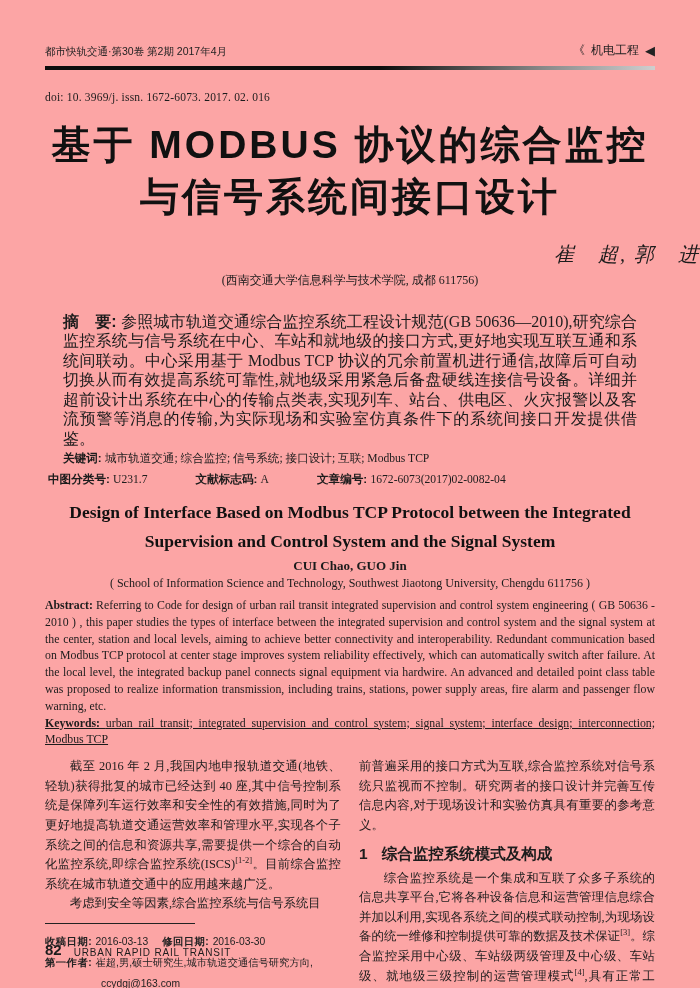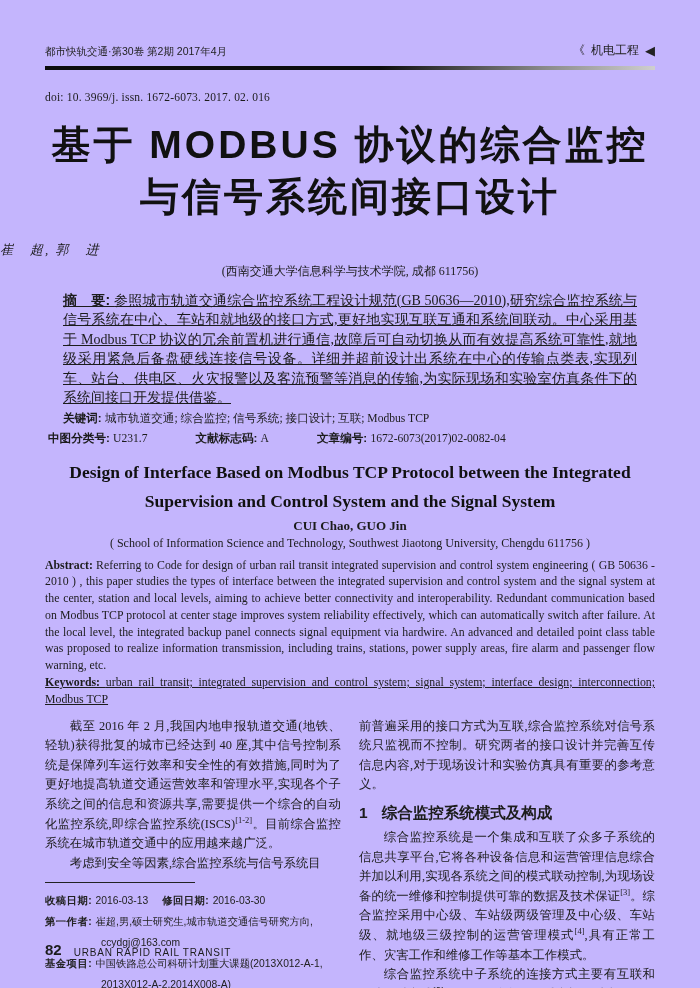--- a/index.html
+++ b/index.html
@@ -1,20 +1,20 @@
 <!DOCTYPE html>
 <html><head>
 <meta charset="utf-8">
 <style>
   html,body{margin:0;padding:0;background:#e8e8e8;}
   .page{
     position:relative;
     width:700px;height:988px;
     margin:0 auto;
-    background:#c4b5fd;
+    background:#fca5a5;
     color:#1c1c1c;
     font-family:"Liberation Serif","DejaVu Serif",serif;
     overflow:hidden;
     box-sizing:border-box;
   }
   
   .header{
     display:flex;justify-content:space-between;align-items:flex-end;
     padding:42px 45px 0 45px;
     font-family:"Liberation Sans","DejaVu Sans",sans-serif;
@@ -26,26 +26,26 @@
     margin:7px 45px 0 45px;height:3.5px;
     background:linear-gradient(to right,#0d0d0d 0%,#0d0d0d 55%,#8a8a8a 82%,#cfcfcf 100%);
   }
   .doi{margin:21px 45px 0 45px;font-size:11.5px;letter-spacing:.2px;}
   
   .title-cn{
     margin-top:16px;text-align:center;
     font-family:"Liberation Sans","DejaVu Sans",sans-serif;
     font-weight:bold;font-size:39px;line-height:52px;letter-spacing:3px;color:#111;
   }
-  .authors-cn{margin-top:18px;text-align:left;font-size:13px;letter-spacing:2px;font-style:italic;}
+  .authors-cn{margin-top:18px;text-align:right;font-size:20px;letter-spacing:2px;font-style:italic;}
   .affil-cn{margin-top:4px;text-align:center;font-size:12px;}
   
   .abs-cn{
-    margin:11px 63px 0 63px;
-    font-size:14px;line-height:19.5px;text-align:justify;text-decoration:underline;
+    margin:23px 63px 0 63px;
+    font-size:16px;line-height:19.5px;text-align:justify;
   }
   .lbl-hei{font-family:"Liberation Sans","DejaVu Sans",sans-serif;font-weight:bold;}
   .kw-cn{margin:0 63px;font-size:11.6px;line-height:19.5px;}
   .meta-row{margin:0 48px;font-size:11.6px;line-height:19.5px;display:flex;gap:48px;}
   
   .title-en{
     margin-top:9px;text-align:center;font-weight:bold;
     font-size:17.5px;line-height:29px;color:#111;
   }
   .authors-en{margin-top:2px;text-align:center;font-weight:bold;font-size:13px;}

